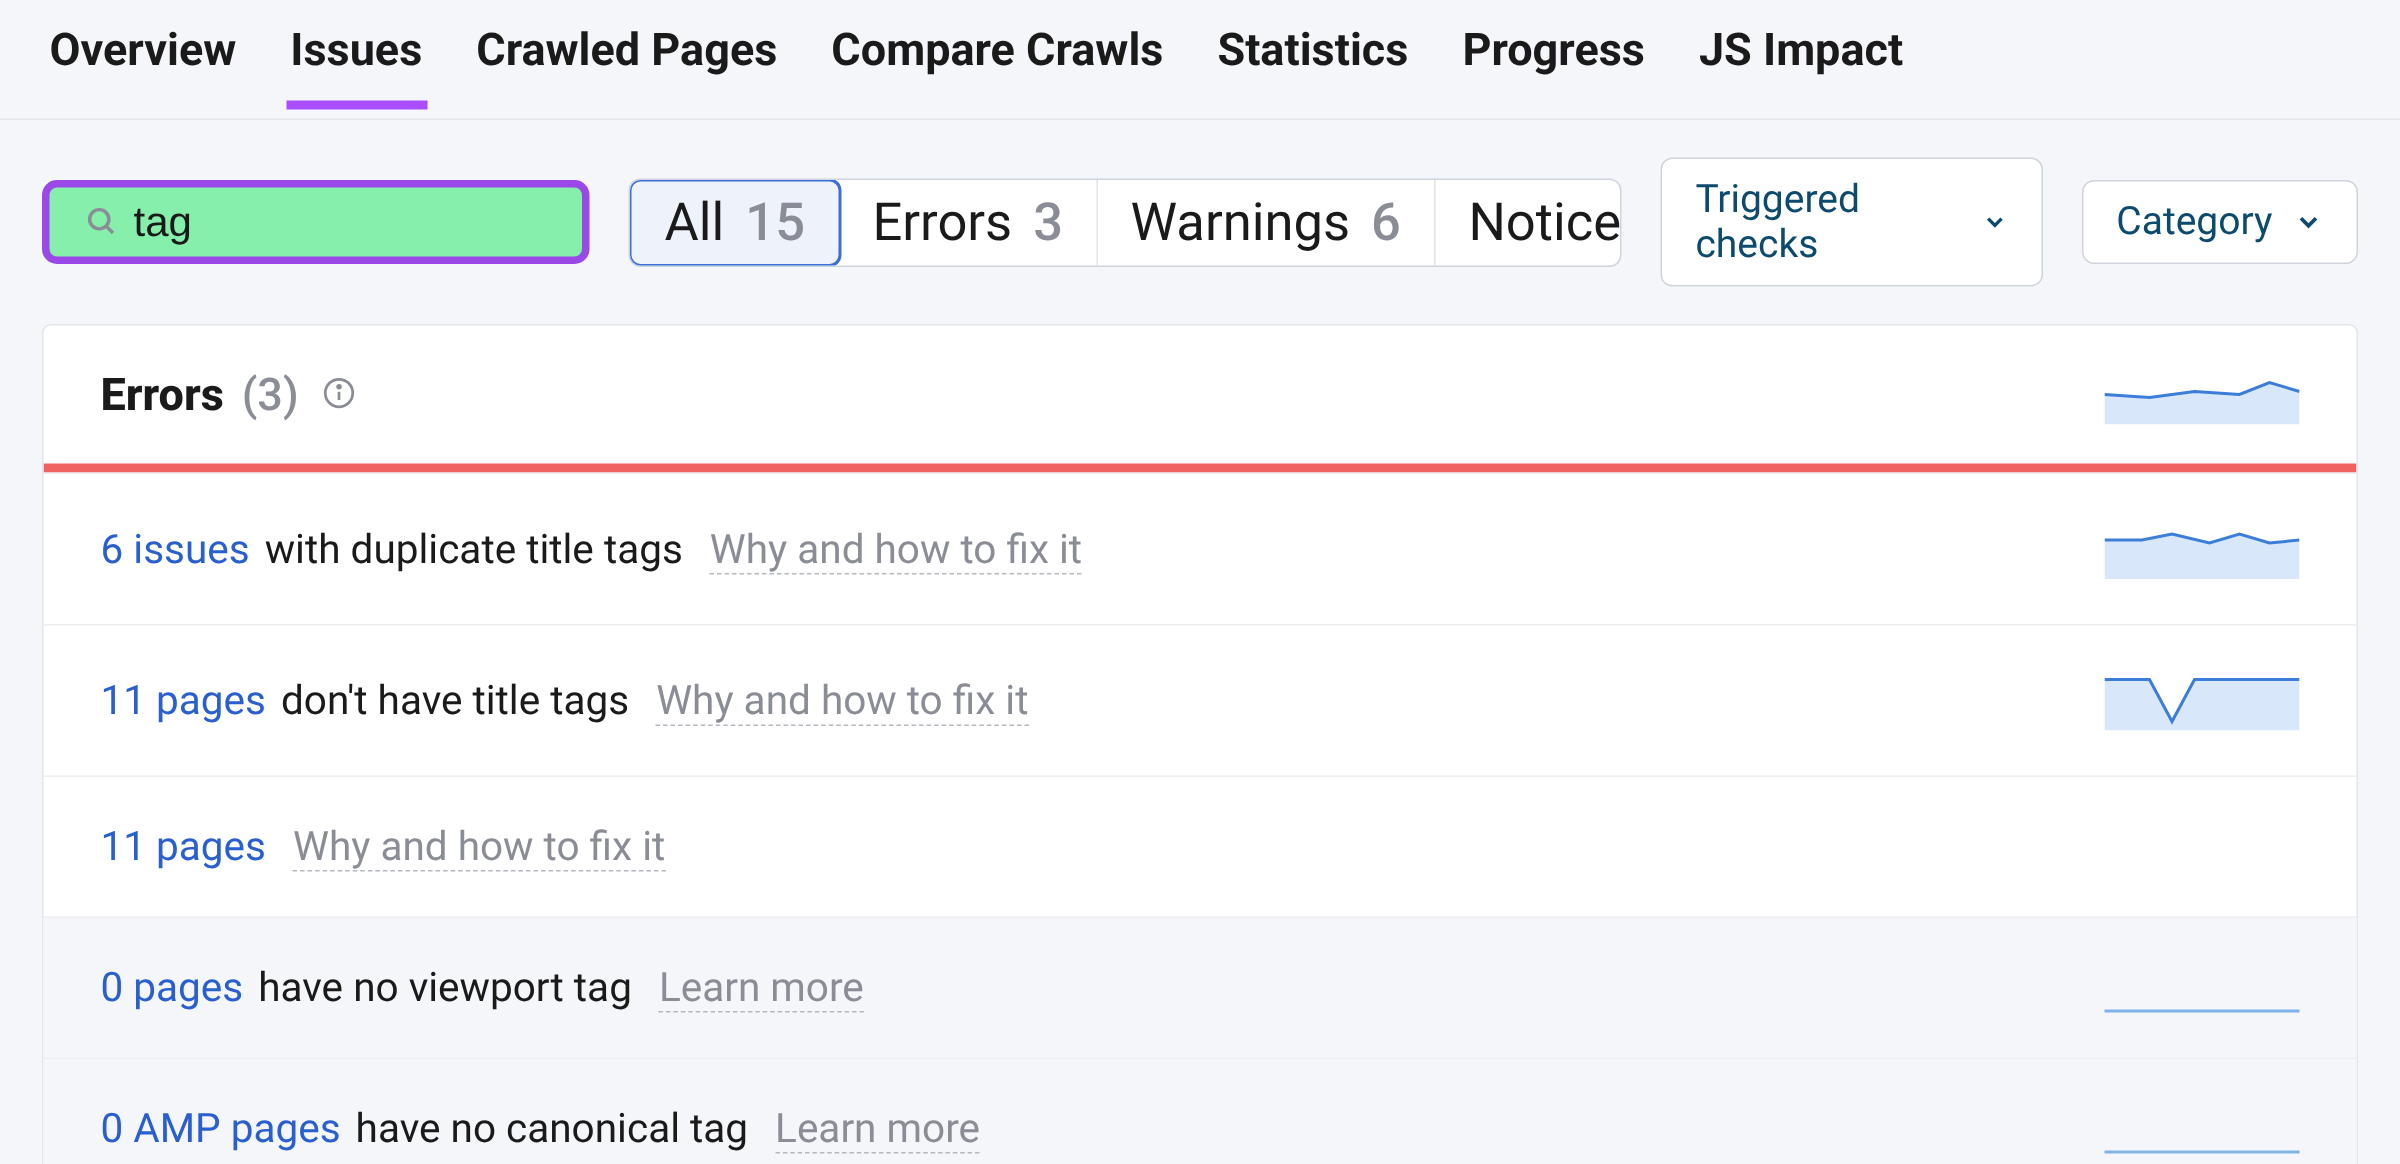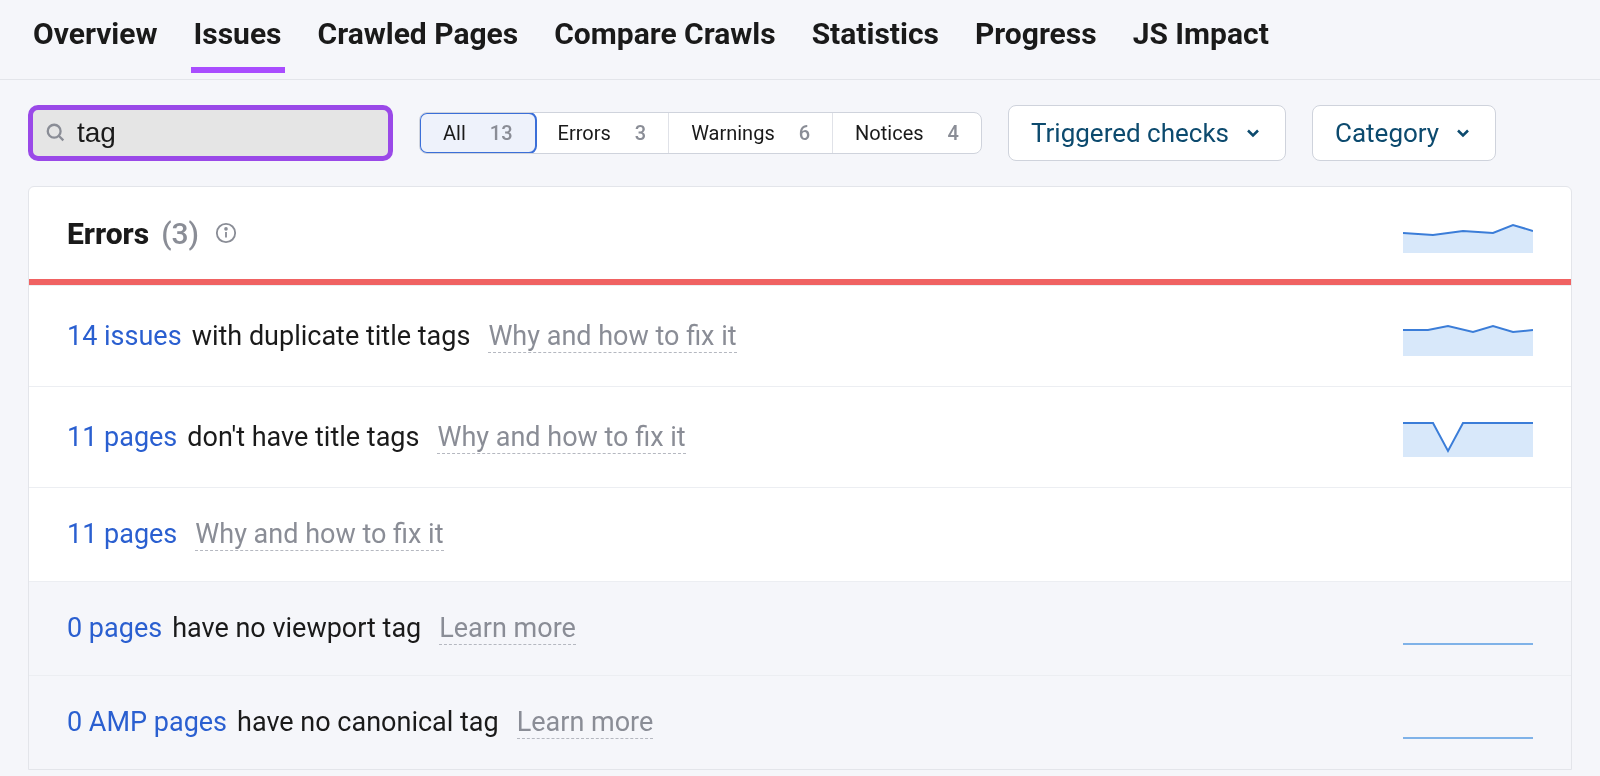--- a/index.html
+++ b/index.html
@@ -42,24 +42,24 @@
     align-items: center;
     padding: 25px 28px;
     gap: 26px;
     background: #f5f6fa;
   }
   .search-wrap {
     display: flex;
     align-items: center;
     width: 365px;
     height: 56px;
-    background: #e5e5e5;
+    background: #86efac;
     border: 5px solid #9a49e8;
     border-radius: 10px;
-    padding: 0 12px;
+    padding: 0 24px;
     gap: 10px;
   }
   .search-wrap svg.search-ic { width: 22px; height: 22px; color: #8a8d96; flex-shrink:0; }
   .search-wrap input {
     flex: 1;
     border: none;
     outline: none;
     font-size: 28px;
     color: #1a1a1a;
     background: transparent;
@@ -72,23 +72,23 @@
   .pill-group {
     display: flex;
     border: 1px solid #cfd3dc;
     border-radius: 8px;
     overflow: hidden;
     background: #fff;
   }
   .pill {
     display: flex;
     align-items: center;
-    gap: 24px;
+    gap: 14px;
     padding: 7px 22px;
-    font-size: 20px;
+    font-size: 35px;
     color: #1a1a1a;
     cursor: pointer;
     border-right: 1px solid #e0e2e8;
   }
   .pill:last-child { border-right: none; }
   .pill.active {
     background: #eef2fb;
     border: 2px solid #3b6fd8;
     border-radius: 8px;
     margin: -1px;
@@ -192,21 +192,21 @@
         <circle cx="10" cy="10" r="7"></circle>
         <line x1="20" y1="20" x2="15" y2="15"></line>
       </svg>
     <input type="text" value="tag" style="">
     <span class="clear-btn">✕</span>
   </div>
 
   <div class="pill-group">
     <div class="pill active">
       <span>All</span>
-      <span class="count">13</span>
+      <span class="count">15</span>
     </div>
     <div class="pill">
       <span>Errors</span>
       <span class="count">3</span>
     </div>
     <div class="pill">
       <span>Warnings</span>
       <span class="count">6</span>
     </div>
     <div class="pill">
@@ -242,21 +242,21 @@
         </svg>
     </div>
     <svg class="sparkline" viewBox="0 0 130 40" preserveAspectRatio="none">
       <path d="M0,20 L30,22 L60,18 L90,20 L110,12 L130,18 L130,40 L0,40 Z" fill="#d8e8fa"></path>
       <path d="M0,20 L30,22 L60,18 L90,20 L110,12 L130,18" fill="none" stroke="#3b7dd8" stroke-width="2"></path>
     </svg>
   </div>
 
   <div class="row">
     <div class="row-left">
-      <span class="link">14 issues</span>
+      <span class="link">6 issues</span>
       <span class="txt">with duplicate title tags</span>
       <span class="hint">Why and how to fix it</span>
     </div>
     <div class="row-right">
       <svg class="sparkline" viewBox="0 0 130 40" preserveAspectRatio="none">
         <path d="M0,14 L25,14 L45,10 L70,16 L90,10 L110,16 L130,14 L130,40 L0,40 Z" fill="#d8e8fa"></path>
         <path d="M0,14 L25,14 L45,10 L70,16 L90,10 L110,16 L130,14" fill="none" stroke="#3b7dd8" stroke-width="2"></path>
       </svg>
     </div>
   </div>

